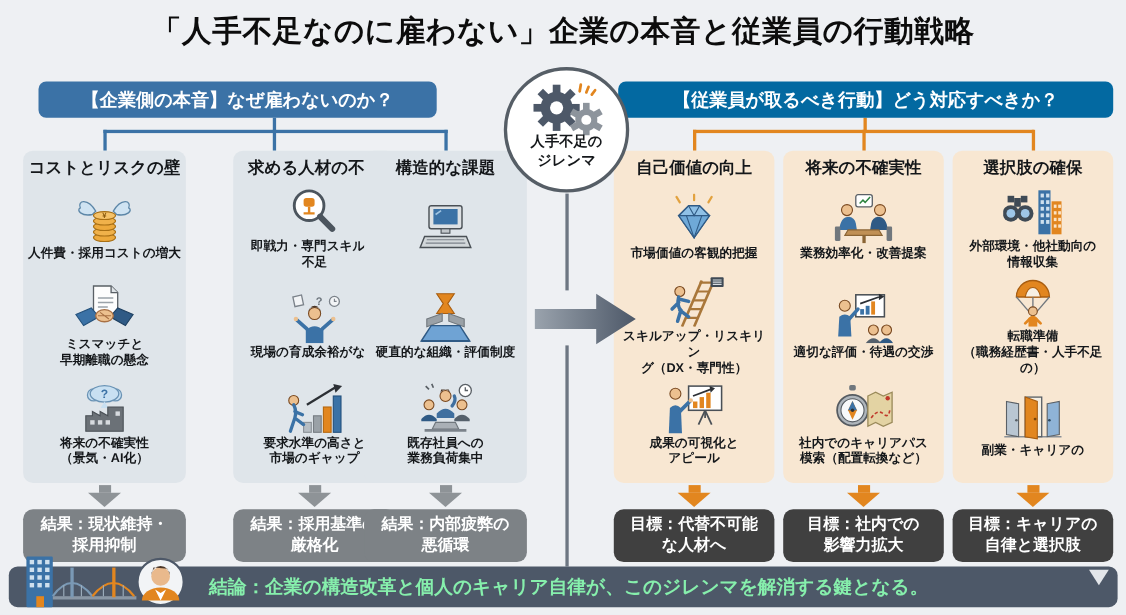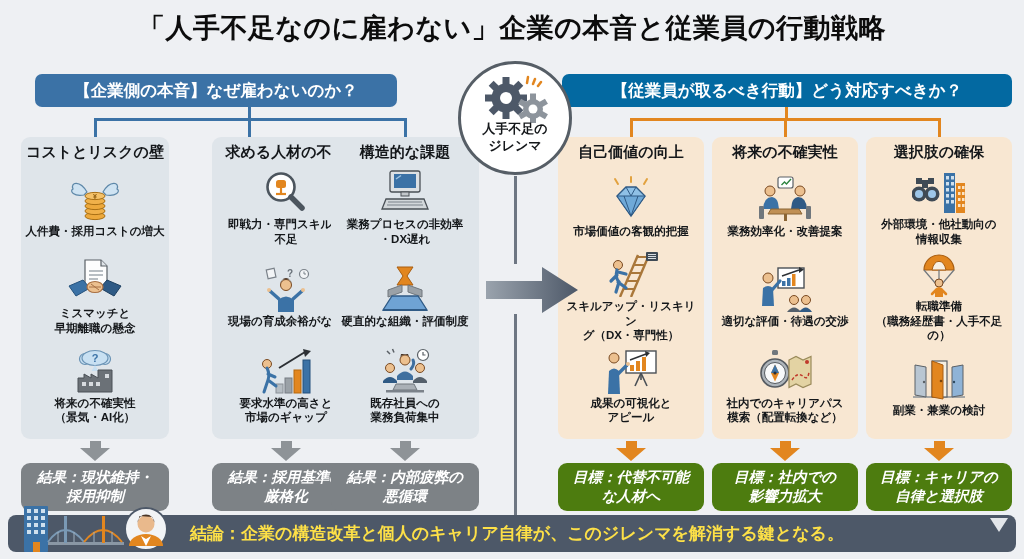--- a/index.html
+++ b/index.html
@@ -23,31 +23,31 @@
   .ctitle{font-size:15px;font-weight:800;margin-bottom:1px;}
   .item{display:flex;flex-direction:column;align-items:center;flex:1;justify-content:center;min-height:0;}
   .icon{height:46px;display:flex;align-items:flex-end;justify-content:center;}
   .cap{font-size:11.5px;font-weight:700;text-align:center;line-height:1.28;white-space:pre-line;margin-top:2px;}
   .flow{height:20px;display:flex;flex-direction:column;align-items:center;margin:2px 0;}
   .flow .stem{width:11px;height:7px;}
   .flow .head{width:0;height:0;border-left:15px solid transparent;border-right:15px solid transparent;border-top:13px solid;}
   .flow.gray .stem{background:#8e9397}.flow.gray .head{border-top-color:#8e9397}
   .flow.orange .stem{background:#e2861f}.flow.orange .head{border-top-color:#e2861f}
   .badge{width:100%;min-height:48px;border-radius:9px;color:#fff;font-weight:700;font-size:14.5px;
-         display:flex;align-items:center;justify-content:center;text-align:center;line-height:1.3;white-space:pre-line;font-style:italic;}
+         display:flex;align-items:center;justify-content:center;text-align:center;line-height:1.3;white-space:pre-line;}
   .badge.gray{background:#7d8286;}
-  .badge.orange{background:#4d7c0f;}
+  .badge.orange{background:#404040;}
   .circle{position:absolute;left:458px;top:61px;width:114px;height:114px;border-radius:50%;
           background:#fff;border:3px solid #565e66;display:flex;flex-direction:column;align-items:center;z-index:5;}
   .clabel{font-size:13px;font-weight:800;text-align:center;line-height:1.3;white-space:pre-line;margin-top:-2px;}
   .cline{position:absolute;left:514px;width:2.5px;background:#6d7682;}
   .bigarrow{position:absolute;left:486px;top:265px;z-index:4;}
   .bottombar{position:absolute;left:8px;right:8px;top:515px;height:37px;background:#4d5868;border-radius:8px;
              display:flex;align-items:center;padding-left:182px;z-index:2;}
-  .conclusion{color:#fde047;font-weight:700;font-size:17px;}
+  .conclusion{color:#86efac;font-weight:700;font-size:17px;}
   .cityicon{position:absolute;left:22px;top:502px;z-index:6;}
   .decor-tri{position:absolute;left:990px;top:518px;width:0;height:0;z-index:7;
              border-left:9px solid transparent;border-right:9px solid transparent;border-top:14px solid #e3e6ea;}
 </style>
 </head>
 <body>
 
 <div class="canvas">
 
   <div class="page-title">「人手不足なのに雇わない」企業の本音と従業員の行動戦略</div>
@@ -250,22 +250,20 @@
               <rect x="16" y="5" width="22" height="14" fill="#3b72a6"></rect>
               <path d="M18 10 l5 -3.5" stroke="#9fc4e2" stroke-width="1.5"></path>
               <rect x="23" y="23" width="8" height="4" fill="#c2c7cb" stroke="#4a5056"></rect>
               <polygon points="8,30 46,30 50,40 4,40" fill="#d2d7da" stroke="#4a5056" stroke-width="1.3"></polygon>
               <g stroke="#7b828a" stroke-width="1">
                 <line x1="10" y1="33" x2="44" y2="33"></line>
                 <line x1="9" y1="36" x2="45" y2="36"></line>
               </g>
             </svg>
           </div>
-        <div class="cap">業務プロセスの非効率
-・DX遅れ</div>
         </div>
       <div class="item">
           <div class="icon">
         <svg width="54" height="46" viewBox="0 0 54 46">
               <polygon points="19,1 35,1 29,10 35,19 19,19 25,10" fill="#e2861f" stroke="#a85d10"></polygon>
               <polygon points="10,24 24,19 24,26 10,31" fill="#9aa1a7" stroke="#70777d"></polygon>
               <polygon points="44,24 30,19 30,26 44,31" fill="#9aa1a7" stroke="#70777d"></polygon>
               <polygon points="5,44 14,30 40,30 49,44" fill="#6fa3d4" stroke="#2f5a85" stroke-width="1.3"></polygon>
               <line x1="5" y1="44" x2="49" y2="44" stroke="#2f5a85" stroke-width="2"></line>
             </svg>
@@ -511,21 +509,21 @@
               <line x1="1" y1="42" x2="53" y2="42" stroke="#8a9096" stroke-width="1.5"></line>
               <polygon points="3,10 14,12 14,42 3,40" fill="#b9c6d2" stroke="#5a6066"></polygon>
               <circle cx="12" cy="27" r="1.2" fill="#5a6066"></circle>
               <rect x="20" y="6" width="15" height="36" fill="#f5efe2" stroke="#5a6066" stroke-width="1.2"></rect>
               <polygon points="20,6 31,10 31,44 20,42" fill="#e2861f" stroke="#a85d10"></polygon>
               <circle cx="29" cy="26" r="1.3" fill="#7a4408"></circle>
               <polygon points="40,12 51,10 51,40 40,42" fill="#8fb3d6" stroke="#5a6066"></polygon>
               <circle cx="42" cy="27" r="1.2" fill="#2f4a60"></circle>
             </svg>
           </div>
-        <div class="cap">副業・兼業の検討</div>
+        <div class="cap">副業・キャリアの</div>
         </div>
     </div>
     <div class="flow orange">
         <div class="stem"></div>
         <div class="head"></div>
       </div>
     <div class="badge orange">目標：キャリアの
 自律と選択肢</div>
   </div>
 

